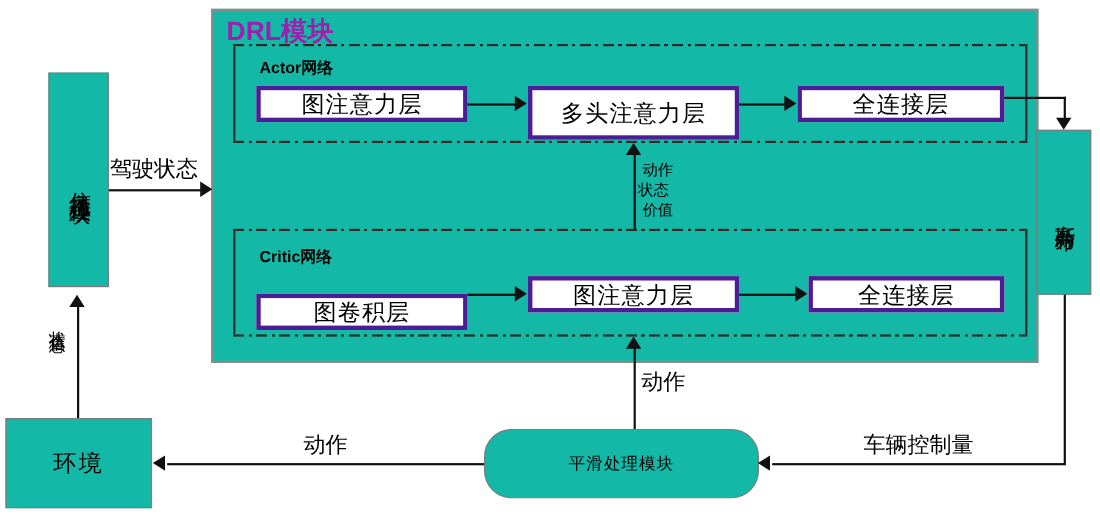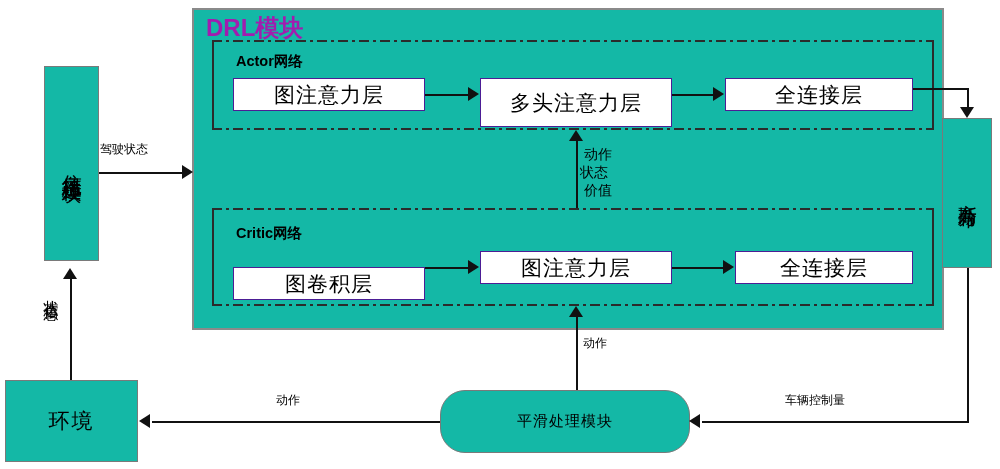--- a/index.html
+++ b/index.html
@@ -6,27 +6,27 @@
   body{font-family:"Liberation Sans","DejaVu Sans",sans-serif;}
   #canvas{position:relative;width:1000px;height:469px;background:#fff;overflow:hidden;}
 
   
   .box{position:absolute;box-sizing:border-box;border:2px solid #6e6e6e;background:#14b8a6;
        display:flex;align-items:center;justify-content:center;text-align:center;color:#000;}
   .box.thin{border:1px solid #7a7a7a;}
   .dashdot{position:absolute;box-sizing:border-box;background:transparent;
            border:2px dashed #2b2b2b;}
 
-  .layerbox{position:absolute;box-sizing:border-box;border:1px solid #4c1d95;background:#fff;
+  .layerbox{position:absolute;box-sizing:border-box;border:4px solid #4c1d95;background:#fff;
             display:flex;align-items:center;justify-content:center;font-size:21px;
             letter-spacing:1px;color:#000;}
 
   .vtext{writing-mode:vertical-rl;text-orientation:upright;line-height:1.18;}
 
-  .label{position:absolute;font-size:12px;color:#000;white-space:nowrap;line-height:1.15;}
+  .label{position:absolute;font-size:20px;color:#000;white-space:nowrap;line-height:1.15;}
   .label.small{font-size:14px;}
   .vlabel{position:absolute;font-size:15px;color:#000;writing-mode:vertical-rl;
           text-orientation:upright;line-height:1.2;letter-spacing:2px;}
 
   .sectitle{position:absolute;font-size:14.5px;font-weight:bold;color:#000;white-space:nowrap;}
   .drltitle{position:absolute;font-size:24px;font-weight:bold;color:#a21caf;white-space:nowrap;}
 
   
   .hline{position:absolute;height:0;border-top:2px solid #111;}
   .vline{position:absolute;width:0;border-left:2px solid #111;}

